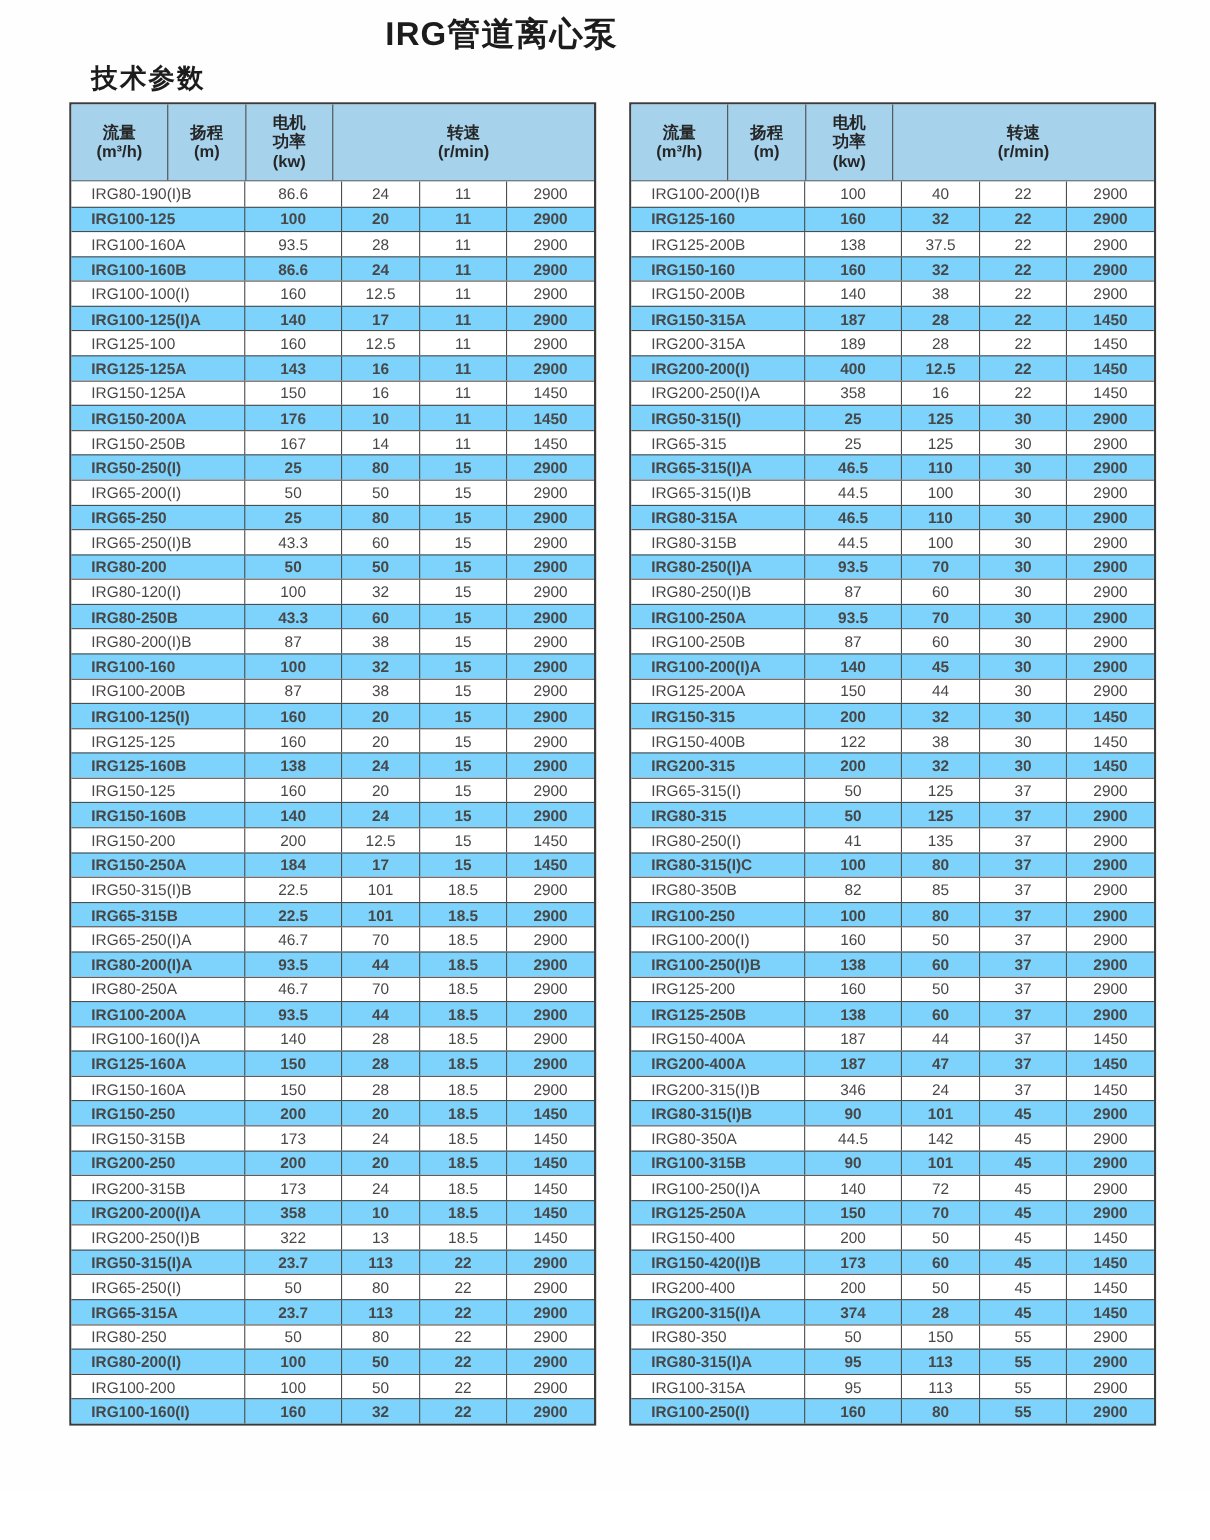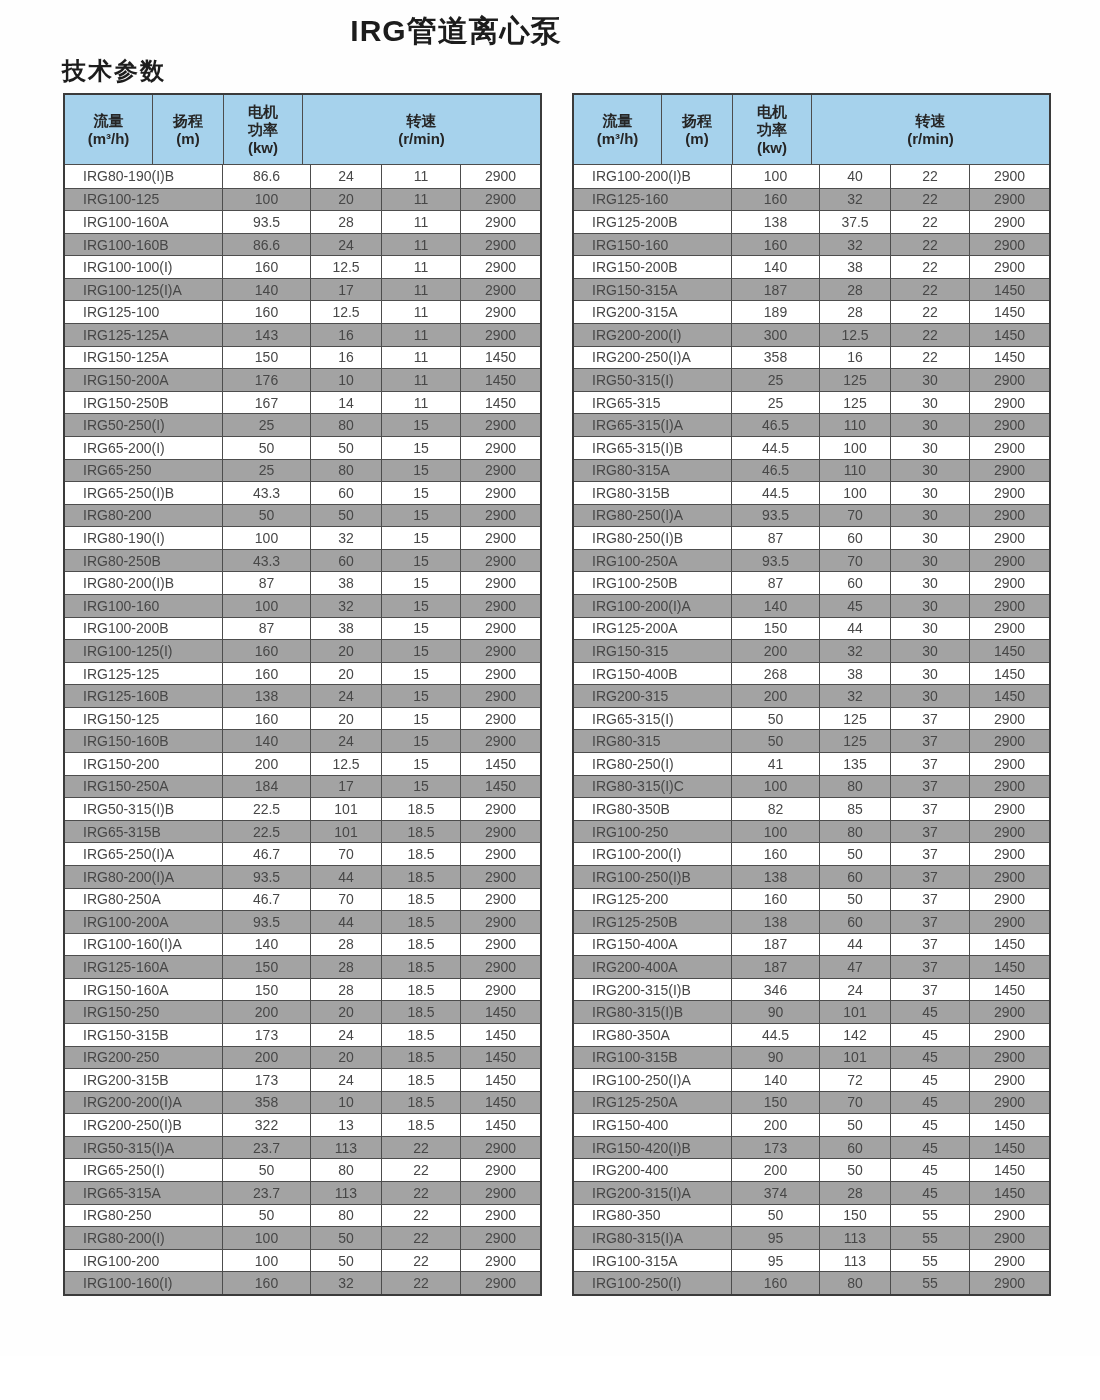--- a/index.html
+++ b/index.html
@@ -5,42 +5,42 @@
   html,body{margin:0;padding:0;background:#ffffff;}
   .page{
     position:relative;width:1100px;height:1356px;background:#fefefe;overflow:hidden;
     font-family:"Liberation Sans","DejaVu Sans",sans-serif;color:#3c3c3c;
   }
   .page-title{
     position:absolute;top:11px;left:0;width:912px;text-align:center;
     font-size:30px;font-weight:bold;color:#1c1c1c;letter-spacing:1px;
   }
   .section-heading{
-    position:absolute;top:55px;left:62px;
+    position:absolute;top:55px;left:83px;
     font-size:24px;font-weight:bold;color:#1c1c1c;letter-spacing:2px;
   }
   .spec-table{
     position:absolute;top:93px;width:479px;
     border:2px solid #3b3b3b;background:#ffffff;box-sizing:border-box;
   }
   .spec-table.left{left:63px;}
   .spec-table.right{left:572px;}
   .thead{
     display:flex;height:70px;background:#a6d2ec;
     border-bottom:1px solid #4d4d4d;box-sizing:border-box;
   }
   .th{
     display:flex;flex-direction:column;justify-content:center;align-items:center;
     border-right:1px solid #4d4d4d;box-sizing:border-box;
     font-weight:bold;font-size:15px;line-height:18px;color:#262626;text-align:center;
   }
   .th:last-child{border-right:none;}
   .tr{display:flex;height:22.58px;box-sizing:border-box;background:#ffffff;}
   .tr + .tr{border-top:1px solid #4d4d4d;}
-  .tr.alt{background:#a3a3a3;}
+  .tr.alt{background:#7dd3fc;font-weight:bold;}
   .td{
     display:flex;align-items:center;justify-content:center;
     border-right:1px solid #4d4d4d;box-sizing:border-box;
     font-size:14px;color:#474747;white-space:nowrap;overflow:hidden;
   }
   .td:last-child{border-right:none;}
   .td.model{justify-content:flex-start;padding-left:18px;}
   .c0{width:158px;}
   .c1{width:88px;}
   .c2{width:71px;}
@@ -182,21 +182,21 @@
           <div class="td c4">2900</div>
         </div>
         <div class="tr alt">
           <div class="td c0 model">IRG80-200</div>
           <div class="td c1">50</div>
           <div class="td c2">50</div>
           <div class="td c3">15</div>
           <div class="td c4">2900</div>
         </div>
         <div class="tr">
-          <div class="td c0 model">IRG80-190(I)</div>
+          <div class="td c0 model">IRG80-120(I)</div>
           <div class="td c1">100</div>
           <div class="td c2">32</div>
           <div class="td c3">15</div>
           <div class="td c4">2900</div>
         </div>
         <div class="tr alt">
           <div class="td c0 model">IRG80-250B</div>
           <div class="td c1">43.3</div>
           <div class="td c2">60</div>
           <div class="td c3">15</div>
@@ -494,21 +494,21 @@
         </div>
         <div class="tr">
           <div class="td c0 model">IRG200-315A</div>
           <div class="td c1">189</div>
           <div class="td c2">28</div>
           <div class="td c3">22</div>
           <div class="td c4">1450</div>
         </div>
         <div class="tr alt">
           <div class="td c0 model">IRG200-200(I)</div>
-          <div class="td c1">300</div>
+          <div class="td c1">400</div>
           <div class="td c2">12.5</div>
           <div class="td c3">22</div>
           <div class="td c4">1450</div>
         </div>
         <div class="tr">
           <div class="td c0 model">IRG200-250(I)A</div>
           <div class="td c1">358</div>
           <div class="td c2">16</div>
           <div class="td c3">22</div>
           <div class="td c4">1450</div>
@@ -599,21 +599,21 @@
         </div>
         <div class="tr alt">
           <div class="td c0 model">IRG150-315</div>
           <div class="td c1">200</div>
           <div class="td c2">32</div>
           <div class="td c3">30</div>
           <div class="td c4">1450</div>
         </div>
         <div class="tr">
           <div class="td c0 model">IRG150-400B</div>
-          <div class="td c1">268</div>
+          <div class="td c1">122</div>
           <div class="td c2">38</div>
           <div class="td c3">30</div>
           <div class="td c4">1450</div>
         </div>
         <div class="tr alt">
           <div class="td c0 model">IRG200-315</div>
           <div class="td c1">200</div>
           <div class="td c2">32</div>
           <div class="td c3">30</div>
           <div class="td c4">1450</div>

